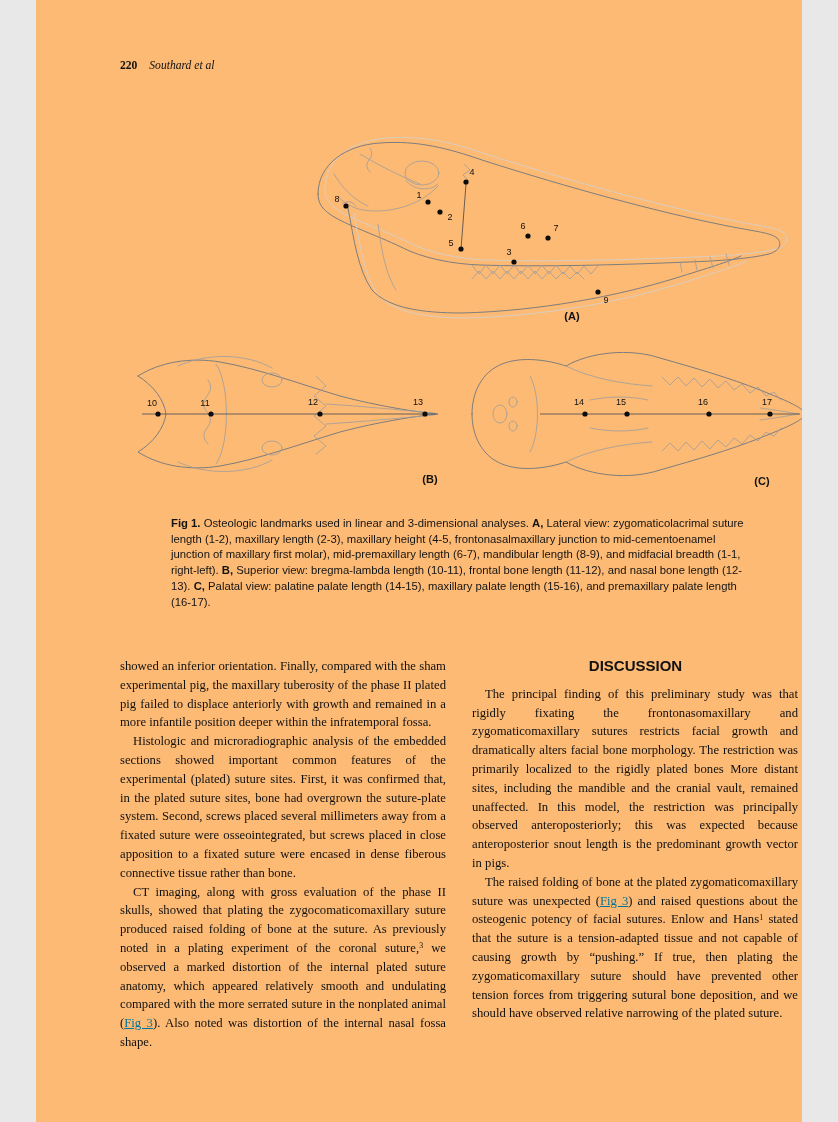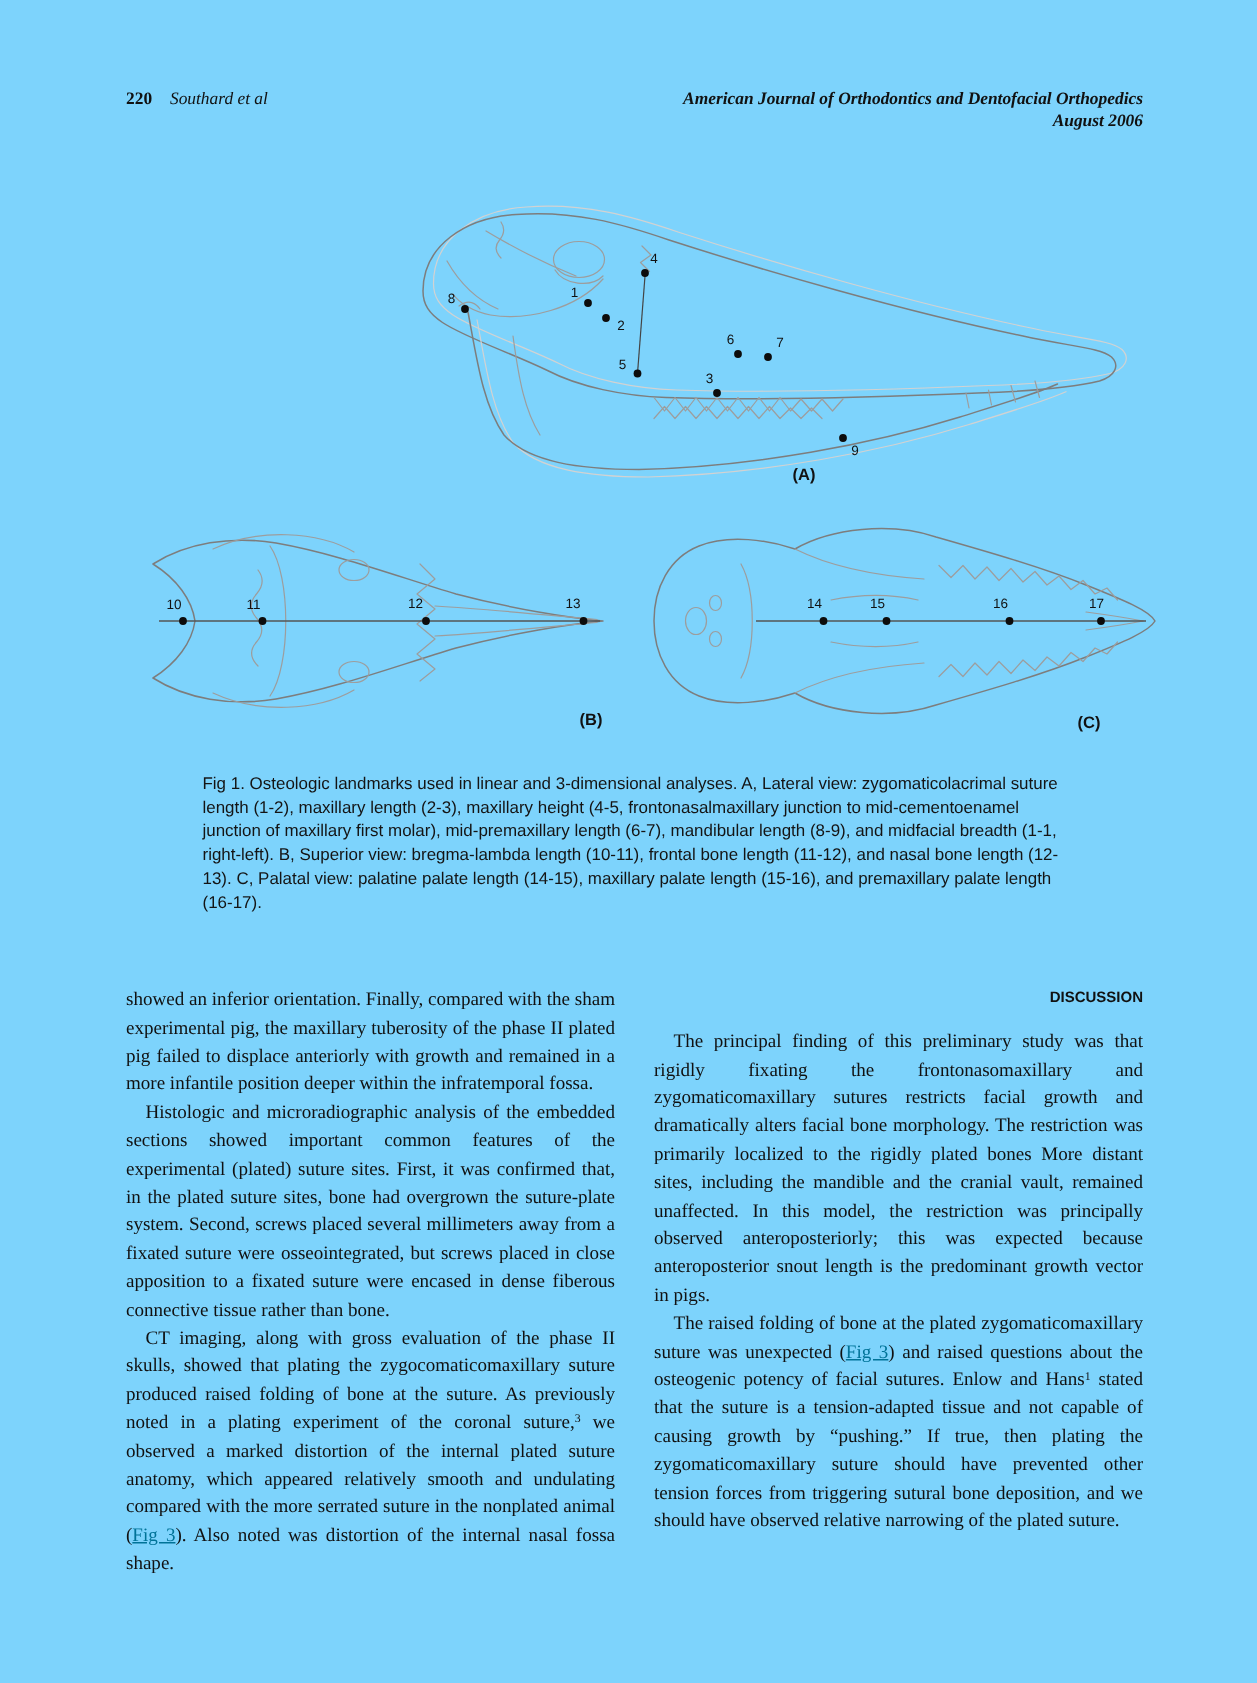--- a/index.html
+++ b/index.html
@@ -1,17 +1,17 @@
 <!DOCTYPE html>
 <html><head>
 <meta charset="utf-8">
 <style>
   html,body { margin:0; padding:0; background:#e8e8e8; }
   .page {
-    position:relative; width:838px; height:1122px; background:#7dd3fc;
+    position:relative; width:766px; height:1122px; background:#fdba74;
     margin:0 auto; overflow:hidden;
     font-family:"Liberation Serif", serif; color:#111;
   }
 
   
   .running-head {
     position:absolute; left:84px; top:58px; width:678px;
     display:flex; justify-content:space-between; align-items:flex-start;
     font-size:11.6px; line-height:1.3;
   }
@@ -29,52 +29,48 @@
   .mid  { stroke:#555; stroke-width:0.9; }
   .lm-dot { fill:#0c0c0c; stroke:none; }
   .lm-num { font-family:"Liberation Sans", sans-serif; font-size:9px; fill:#111; text-anchor:middle; }
   .view-label { font-family:"Liberation Sans", sans-serif; font-size:11px; font-weight:bold; fill:#111; text-anchor:middle; }
 
   .caption {
     margin:8px 0 0 51px; width:577px;
     font-family:"Liberation Sans", sans-serif;
     font-size:11.3px; line-height:15.7px; color:#141414; text-align:left;
   }
-  .seg-b { font-weight:normal; }
+  .seg-b { font-weight:bold; }
   .seg-i { }
   .seg-link { color:#007398;text-decoration:underline; }
   sup { font-size:0.62em; line-height:0; vertical-align:baseline; position:relative; top:-0.45em; }
 
   
   .columns {
     position:absolute; left:84px; top:657px; width:678px;
     display:flex; gap:26px;
     font-size:12.7px; line-height:18.8px; text-align:justify;
   }
   .col { width:326px; }
   .col p { margin:0; text-indent:13px; }
   .col p.noindent { text-indent:0; }
   .section-heading {
     font-family:"Liberation Sans", sans-serif;
-    font-size:10px; font-weight:bold; margin:0 0 9px 1px; text-align:right;
+    font-size:15px; font-weight:bold; margin:0 0 9px 1px; text-align:center;
   }
 </style>
 </head>
 <body>
 
 <div class="page">
 
   <header class="running-head">
     <div class="head-left">
       <span class="pagenum">220</span>
       <span class="authors">Southard et al</span>
-    </div>
-    <div class="head-right">
-      <div>American Journal of Orthodontics and Dentofacial Orthopedics</div>
-      <div>August 2006</div>
     </div>
   </header>
 
   <figure class="fig1">
     <svg width="690" height="394" viewBox="0 0 690 394">
 
       <g>
         <path class="ghost" transform="translate(7,-5)" d="M198,80 C198,50 226,31 260,29 C298,26 330,35 362,46 C424,66 520,94 598,110 C630,117 650,118 657,124 C663,130 659,137 649,140 C628,145 598,147 568,148 C498,151 420,153 360,151 C332,150 302,144 281,133 C256,121 226,111 211,101 C202,95 198,89 198,80 Z"></path>
         <path class="art" d="M198,80 C198,50 226,31 260,29 C298,26 330,35 362,46 C424,66 520,94 598,110 C630,117 650,118 657,124 C663,130 659,137 649,140 C628,145 598,147 568,148 C498,151 420,153 360,151 C332,150 302,144 281,133 C256,121 226,111 211,101 C202,95 198,89 198,80 Z"></path>
         <ellipse class="art2" cx="302" cy="59" rx="17" ry="12"></ellipse>

